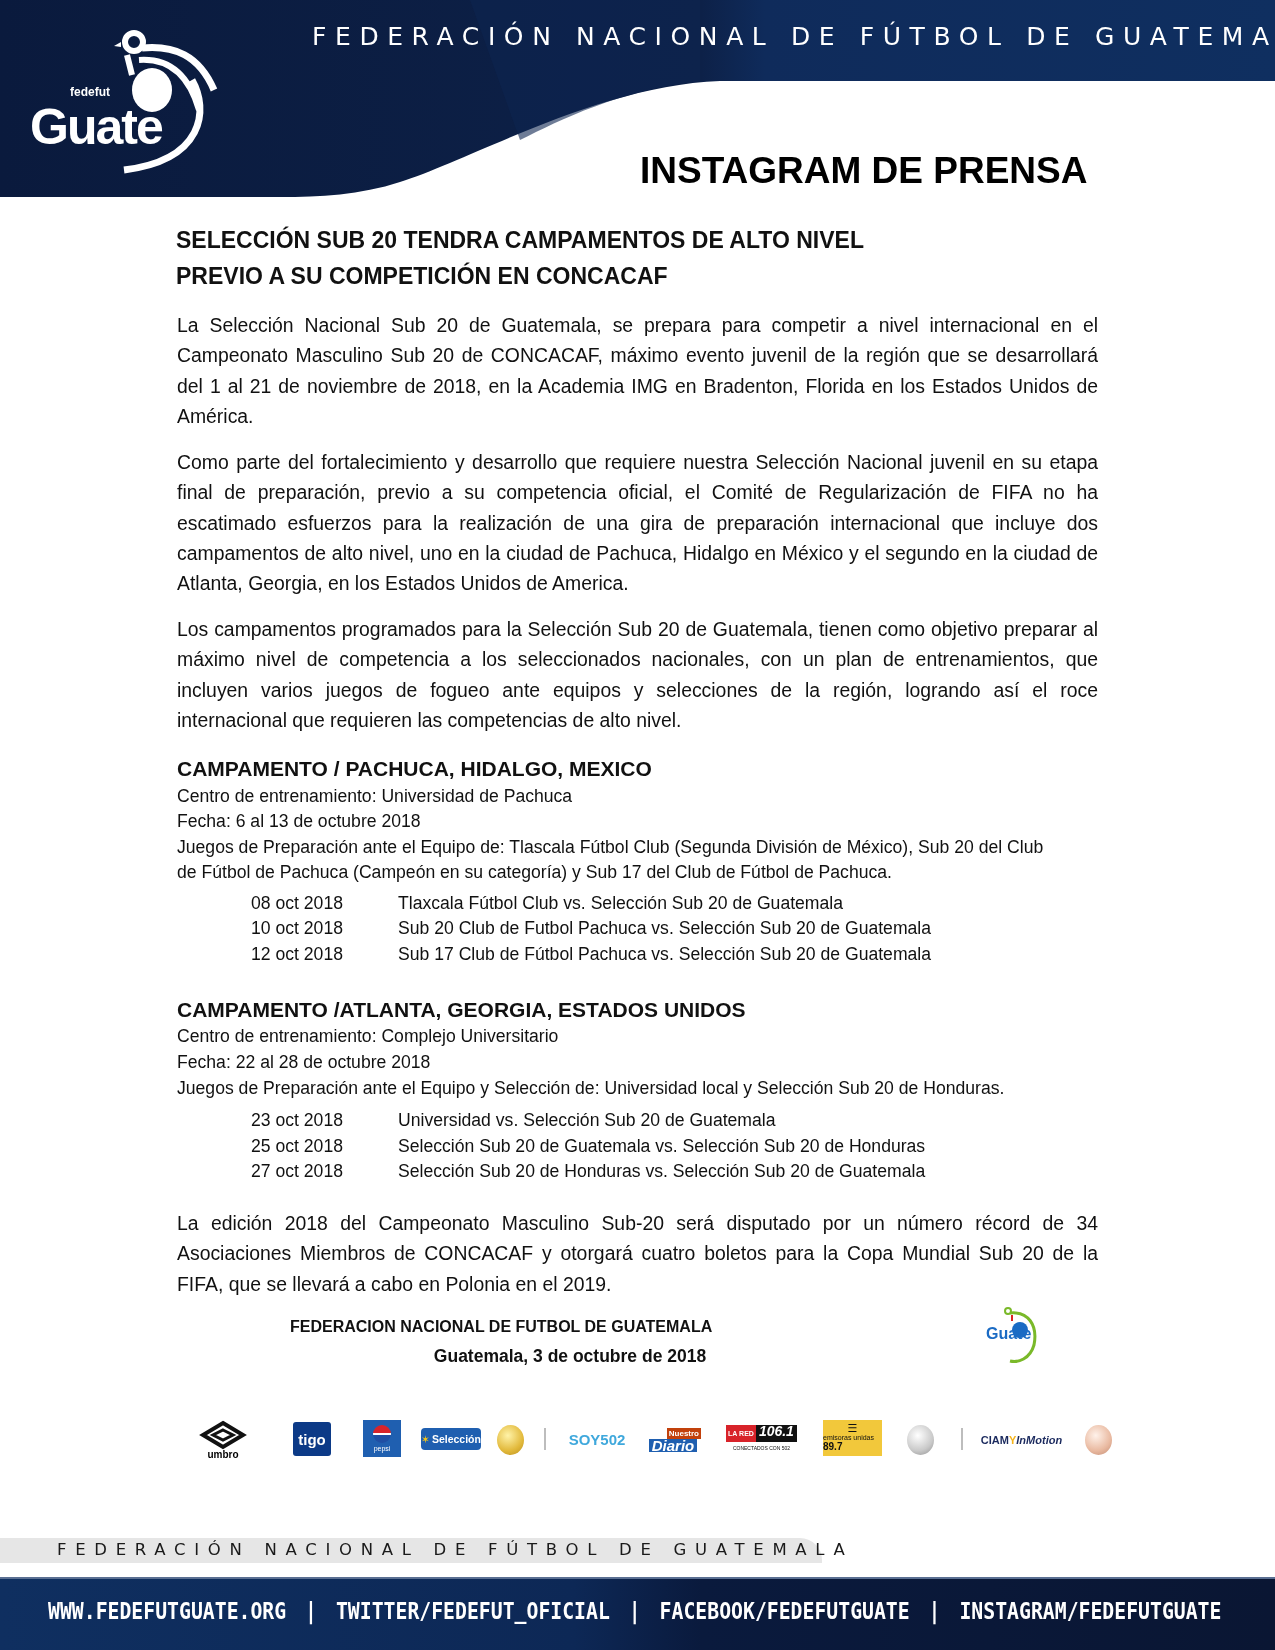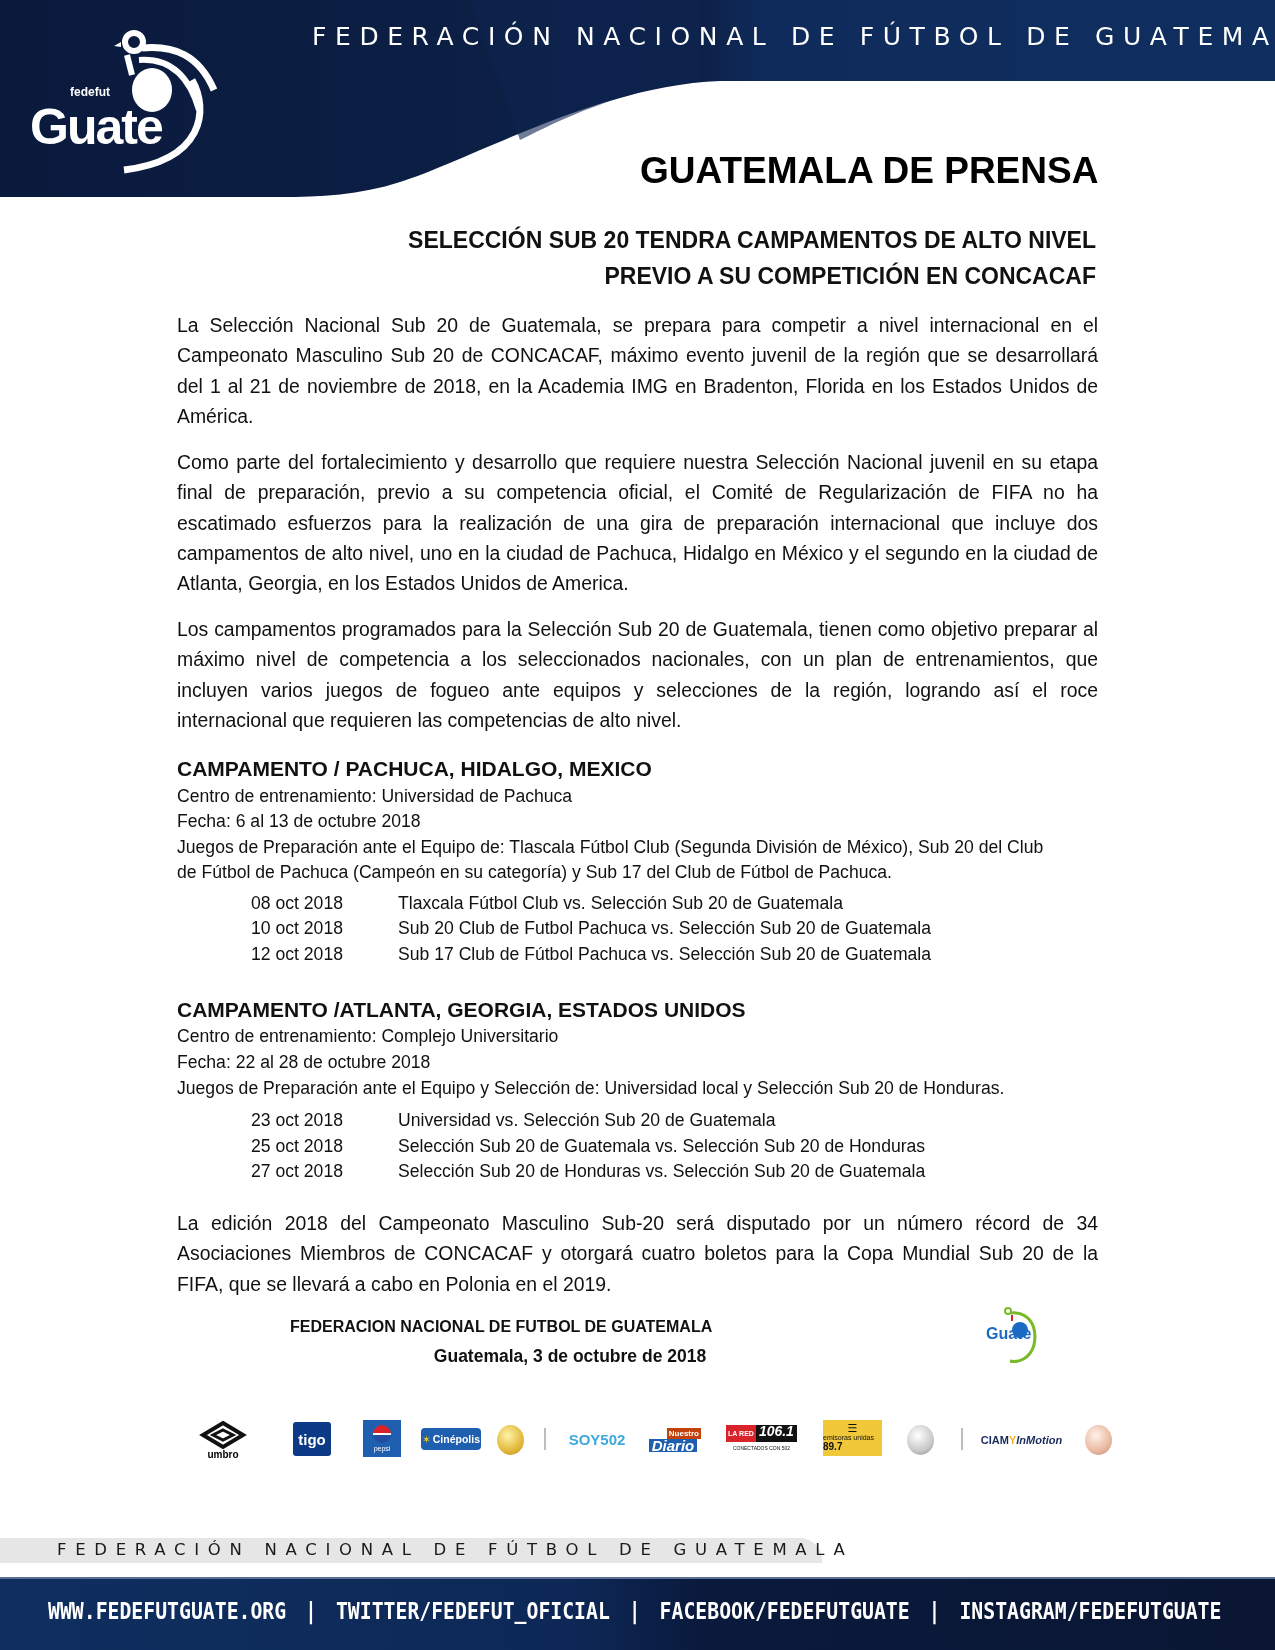--- a/index.html
+++ b/index.html
@@ -11,21 +11,21 @@
   .header-title { position: absolute; top: 22px; left: 312px; width: 930px;
     color: #ffffff; font-size: 25px; letter-spacing: 8.6px; white-space: nowrap;
     font-family: "DejaVu Sans", sans-serif; font-weight: normal; }
   .logo { position: absolute; left: 24px; top: 20px; width: 232px; height: 160px; }
   .logo .small { position: absolute; left: 46px; top: 65px; color: #fff; font-size: 12px; font-weight: bold; }
   .logo .big { position: absolute; left: 6px; top: 78px; color: #fff; font-size: 50px; font-weight: bold; letter-spacing: -2px; }
 
   .press-title { position: absolute; top: 150px; left: 640px; font-size: 37px; font-weight: bold; color: #000; white-space: nowrap; }
 
   
-  .headline { position: absolute; left: 176px; width: 920px; top: 222px; text-align: right;
+  .headline { position: absolute; left: 176px; width: 920px; top: 222px; text-align: left;
     font-size: 23px; font-weight: bold; line-height: 36px; }
   .para { position: absolute; left: 177px; width: 921px; font-size: 19.4px; line-height: 30.3px;
     text-align: justify; text-align-last: left; }
   .camp-title { position: absolute; left: 177px; font-size: 21px; font-weight: bold; white-space: nowrap; }
   .line { position: absolute; left: 177px; font-size: 17.6px; white-space: nowrap; }
   .match-date { position: absolute; left: 251px; font-size: 17.6px; white-space: nowrap; }
   .match-desc { position: absolute; left: 398px; font-size: 17.6px; white-space: nowrap; }
 
   .sign-org { position: absolute; left: 290px; width: 560px; top: 1318px; text-align: left; font-size: 16px; font-weight: bold; }
   .sign-date { position: absolute; left: 290px; width: 560px; top: 1346px; text-align: center; font-size: 17.5px; font-weight: bold; }
@@ -69,21 +69,21 @@
     <path d="M103,35 L108,55" stroke="#fff" stroke-width="6" fill="none"></path>
     <path d="M118,28 C150,25 175,35 190,70" stroke="#fff" stroke-width="7" fill="none"></path>
     <path d="M115,40 C145,38 165,55 175,90" stroke="#fff" stroke-width="6" fill="none"></path>
     <ellipse cx="128" cy="70" rx="20" ry="22" fill="#fff"></ellipse>
     <path d="M168,60 C185,90 180,140 100,150" stroke="#fff" stroke-width="7" fill="none"></path>
   </svg>
   <span class="small">fedefut</span>
   <span class="big">Guate</span>
 </div>
 
-<div class="press-title">GUATEMALA DE PRENSA</div>
+<div class="press-title">INSTAGRAM DE PRENSA</div>
 
 <div class="headline">
   <div>SELECCIÓN SUB 20 TENDRA CAMPAMENTOS DE ALTO NIVEL</div>
   <div>PREVIO A SU COMPETICIÓN EN CONCACAF</div>
 </div>
 
 <div class="para" style="top:310px">La Selección Nacional Sub 20 de Guatemala, se prepara para competir a nivel internacional en el Campeonato Masculino Sub 20 de CONCACAF, máximo evento juvenil de la región que se desarrollará del 1 al 21 de noviembre de 2018, en la Academia IMG en Bradenton, Florida en los Estados Unidos de América.</div>
 <div class="para" style="top:447px">Como parte del fortalecimiento y desarrollo que requiere nuestra Selección Nacional juvenil en su etapa final de preparación, previo a su competencia oficial, el Comité de Regularización de FIFA no ha escatimado esfuerzos para la realización de una gira de preparación internacional que incluye dos campamentos de alto nivel, uno en la ciudad de Pachuca, Hidalgo en México y el segundo en la ciudad de Atlanta, Georgia, en los Estados Unidos de America.</div>
 <div class="para" style="top:614px">Los campamentos programados para la Selección Sub 20 de Guatemala, tienen como objetivo preparar al máximo nivel de competencia a los seleccionados nacionales, con un plan de entrenamientos, que incluyen varios juegos de fogueo ante equipos y selecciones de la región, logrando así el roce internacional que requieren las competencias de alto nivel.</div>
 
@@ -134,21 +134,21 @@
     <text x="27" y="38" text-anchor="middle" font-size="10" font-weight="bold" font-family="Liberation Sans, sans-serif">umbro</text>
   </svg>
 </div>
 <div class="sponsor" style="left:293px;width:38px;top:1422px;height:34px;background:#0c3a87;border-radius:3px;color:#fff;font-weight:bold;font-size:15px">tigo</div>
 <div class="sponsor" style="left:363px;width:38px;top:1420px;height:37px;background:#1f5fb0;flex-direction:column;color:#fff;font-size:7px">
   <span style="width:18px;height:18px;border-radius:50%;background:linear-gradient(#d8232a 0 45%,#fff 45% 55%,#1f4ea3 55%);margin-bottom:2px;display:block"></span>
   <span>pepsi</span>
 </div>
 <div class="sponsor" style="left:421px;width:60px;top:1428px;height:22px;background:#1f5fb0;border-radius:4px;color:#fff;font-size:10.5px;font-weight:bold">
   <span style="color:#f5c518;margin-right:2px">✶</span>
-    <span>Cinépolis</span>
+    <span>Selección</span>
 </div>
 <div class="medal" style="left:497px;background:radial-gradient(circle at 40% 35%,#fff3a8,#e2b93b 60%,#b78d1c)"></div>
 <div class="sep" style="left:544px"></div>
 
 <div class="sponsor" style="left:579px;width:36px;flex-direction:row;color:#3fa8dc;font-weight:bold;font-size:15px;line-height:14px">
   <span>SOY</span>
   <span>502</span>
 </div>
 <div class="sponsor" style="left:645px;width:56px;flex-direction:column;color:#fff;font-weight:bold;line-height:11px">
   <span style="background:#c2410c;font-size:8px;padding:0 2px;color:#fff;align-self:flex-end">Nuestro</span>

